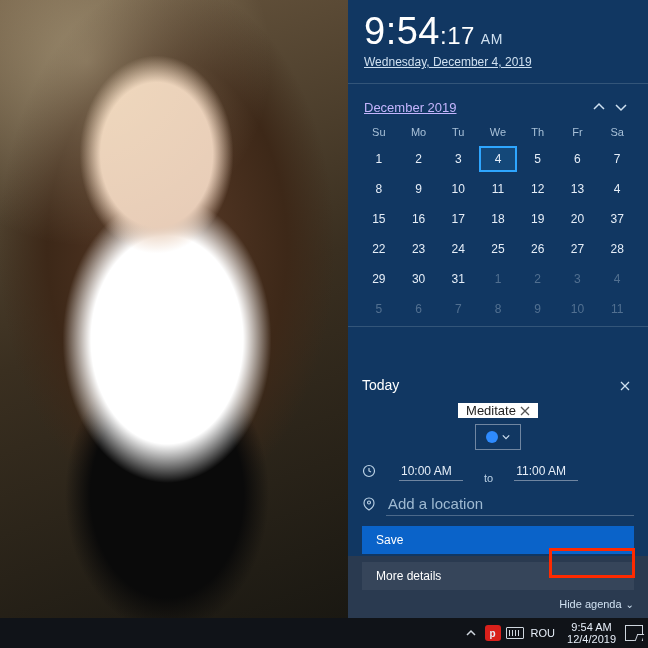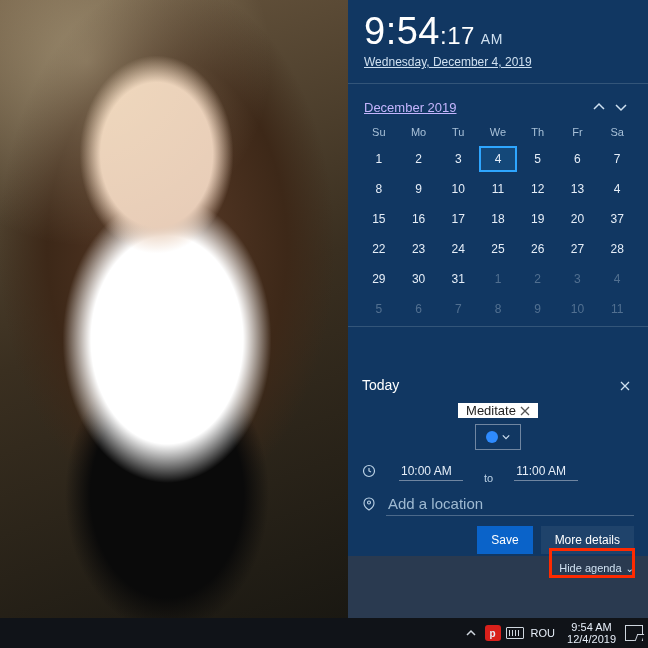--- a/index.html
+++ b/index.html
@@ -70,21 +70,21 @@
   .input-wrap .clr { color:#666; font-size:13px; padding:0 4px; cursor:pointer;}
   .cal-sel { border:1px solid rgba(255,255,255,0.4); height:26px; width:46px; display:flex; align-items:center; justify-content:center; gap:4px; cursor:pointer;}
   .dot { width:12px; height:12px; border-radius:50%; background:#2e8bff;}
   .time-row { display:flex; align-items:center; gap:21px; font-size:12px; color:#e6eef8;}
   .icon { width:16px; text-align:center; color:#bcd2e6;}
   .time-field { border-bottom:1px solid rgba(255,255,255,0.4); padding:2px 2px; min-width:64px; cursor:pointer;}
   .to { font-size:11px; color:#bcd2e6;margin-top:14px;}
   .loc-row { display:flex; align-items:center; gap:8px;}
   .loc-input { flex:1; border:none; border-bottom:1px solid rgba(255,255,255,0.25); background:transparent; color:#fff; font-size:15px; padding:3px 2px;}
   .loc-input::placeholder { color:#9fbad2;}
-  .btns { display:flex; justify-content:flex-end; gap:8px; margin-top:2px;}
+  .btns { display:flex; justify-content:flex-end; gap:8px; margin-top:2px;flex-direction:column;}
   .btn { height:28px; padding:0 14px; font-size:12px; display:flex; align-items:center; cursor:pointer; border:none; color:#fff;}
   .btn-save { background:#0a63c9;}
   .btn-more { background: rgba(255,255,255,0.06);}
   .highlight { position:absolute; border:3px solid #ff2a00; pointer-events:none;}
   .hide-ag { text-align:right; padding:2px 14px 6px; font-size:11px; color:#cfe0f0; cursor:pointer;}
   .hide-ag .chv { font-size:10px; margin-left:4px;}
   
   .taskbar {
     position:absolute; bottom:0; left:0; width:648px; height:30px;
     background:#101318; display:flex; align-items:center; justify-content:flex-end;

